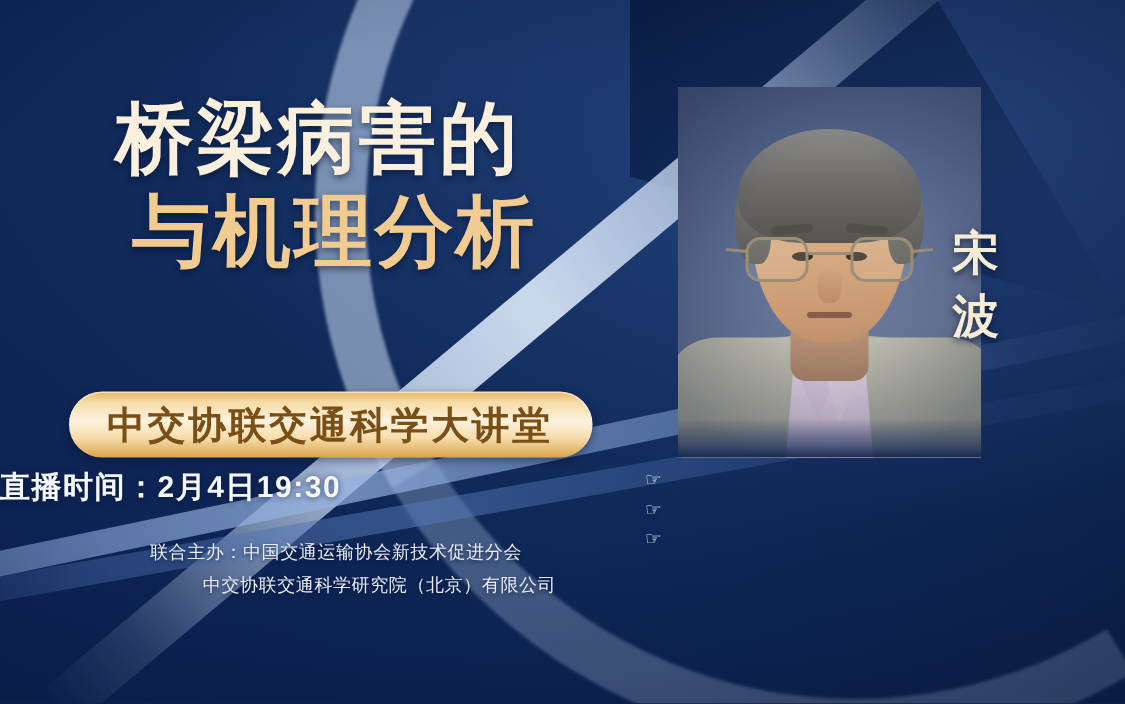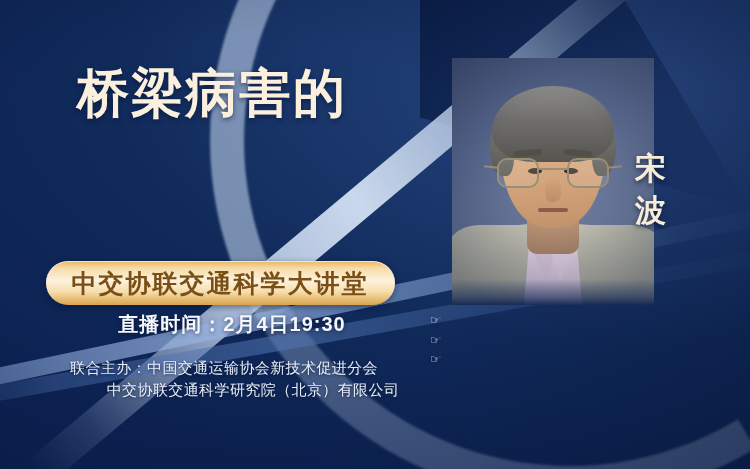--- a/index.html
+++ b/index.html
@@ -132,35 +132,35 @@
        #d9a44d 100%);
     box-shadow:0 2px 6px rgba(4,14,40,.45), inset 0 1px 0 rgba(255,255,255,.6);
     color:#7a4f16;
     font-weight:700;
     font-size:25px;
     letter-spacing:2px;
     white-space:nowrap;
   }
 
   .live-time{
-    position:absolute; left:12px; top:311px; width:440px;
-    text-align:center;
+    position:absolute; left:0; top:311px; width:440px;
+    text-align:left;
     color:#f4f7fc;
     font-size:20px;
     font-weight:700;
     letter-spacing:1px;
     text-shadow:0 1px 4px rgba(4,14,40,.6);
     white-space:nowrap;
   }
 
   .organizers{
     position:absolute; left:0; top:357px; width:448px;
     text-align:center;
     color:#e8eef8;
-    font-size:15px;
+    font-size:12px;
     line-height:22px;
     letter-spacing:.4px;
     text-shadow:0 1px 3px rgba(4,14,40,.6);
     white-space:nowrap;
   }
   .org-line-2{ padding-left:58px; }
 
   
   .portrait{
     position:absolute;
@@ -400,20 +400,21 @@
 
   <div class="speaker-name">
     <div>宋</div>
     <div>波</div>
   </div>
 
   <div class="left-col">
 
     <div class="title-block">
       <div class="title-line tl-1">桥梁病害的</div>
+      <div class="title-line tl-3">与机理分析</div>
     </div>
 
     <div class="badge-wrap">
       <div class="badge">中交协联交通科学大讲堂</div>
     </div>
 
     <div class="live-time">直播时间：2月4日19:30</div>
 
     <div class="organizers">
       <div>联合主办：中国交通运输协会新技术促进分会</div>

